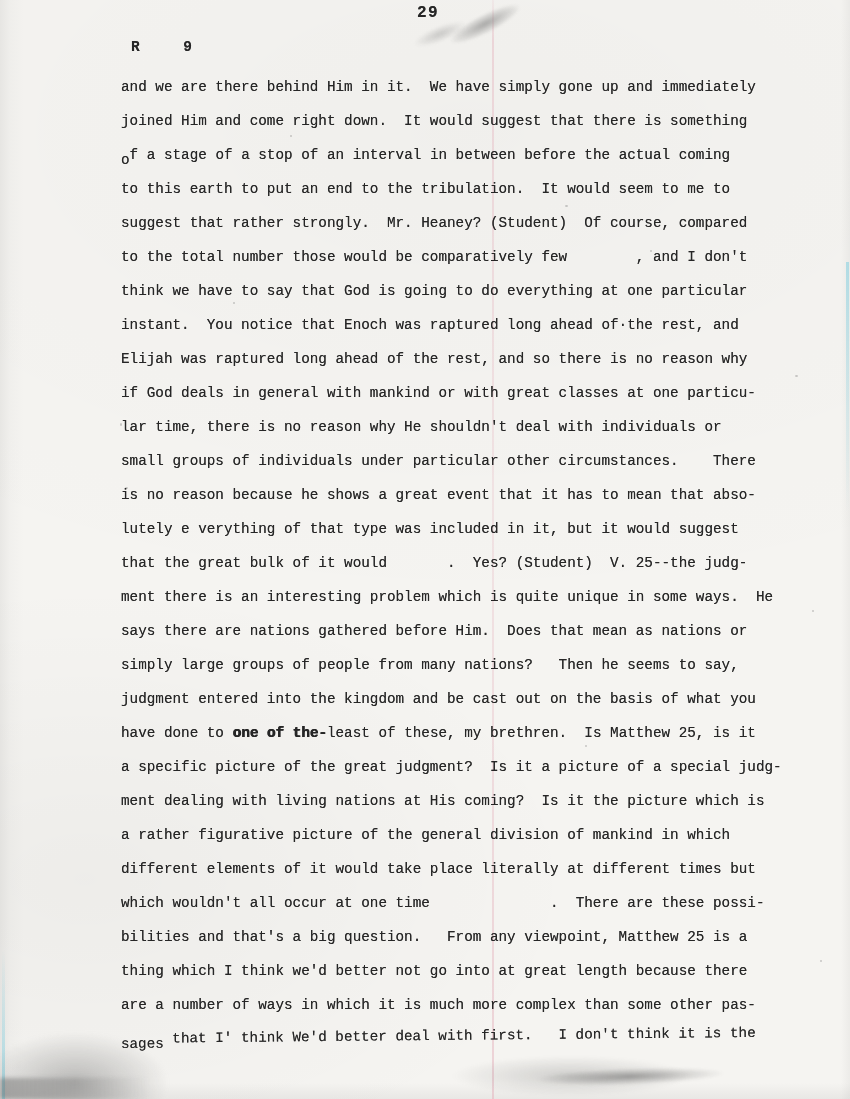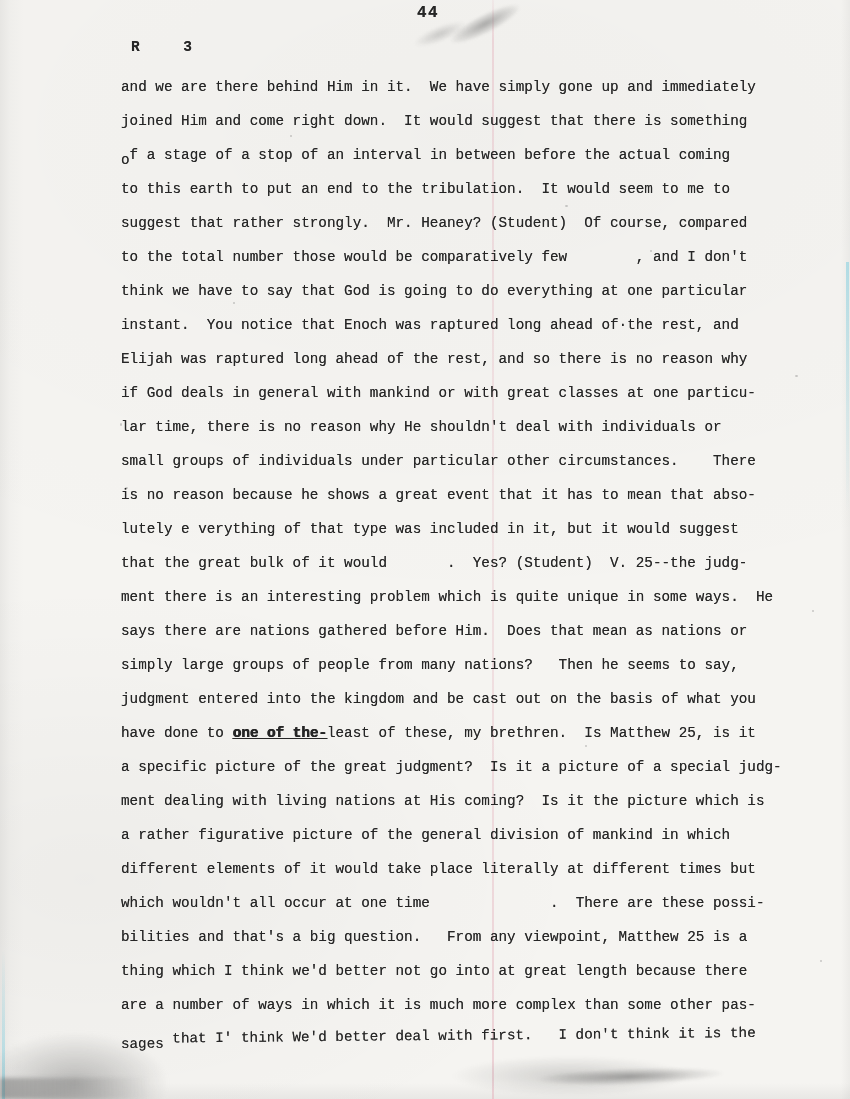--- a/index.html
+++ b/index.html
@@ -30,21 +30,21 @@
   }
   .header{
     position:absolute;left:131px;top:39px;font-size:14.5px;white-space:pre;
     font-weight:bold;
   }
   .bodytext{
     position:absolute;left:121px;top:70px;width:700px;
     font-size:14.3px;line-height:34px;white-space:pre;
   }
   .line{height:34px;}
-  .overstrike{font-weight:bold;text-shadow:0.6px 0 0 currentColor, 0 0 0.6px rgba(30,30,30,0.65);text-decoration:underline;}
+  .overstrike{font-weight:bold;text-shadow:0.6px 0 0 currentColor, 0 0 0.6px rgba(30,30,30,0.65);}
   .drop{position:relative;top:5px;display:inline-block;}
   .tilt{transform:rotate(-0.55deg);transform-origin:0 100%;}
 
   
   .pink-line{
     position:absolute;left:492px;top:0;width:2px;height:1099px;
     background:linear-gradient(180deg,
       rgba(226,168,181,0.15) 0px, rgba(226,168,181,0.5) 40px,
       rgba(226,168,181,0.3) 45%, rgba(226,168,181,0.45) 75%,
       rgba(226,168,181,0.6) 100%);
@@ -105,16 +105,16 @@
 <div class="speck" style="left:233px;top:302px;width:2px;height:2px;"></div>
 <div class="speck" style="left:120px;top:423px;width:2px;height:3px;"></div>
 <div class="speck" style="left:650px;top:250px;width:2px;height:2px;"></div>
 <div class="speck" style="left:795px;top:375px;width:3px;height:2px;"></div>
 <div class="speck" style="left:812px;top:610px;width:2px;height:2px;"></div>
 <div class="speck" style="left:125px;top:487px;width:3px;height:2px;"></div>
 <div class="speck" style="left:585px;top:745px;width:2px;height:2px;"></div>
 <div class="speck" style="left:820px;top:960px;width:2px;height:2px;"></div>
 <div class="speck" style="left:290px;top:135px;width:2px;height:2px;"></div>
 
-<div class="pagenum ink">44</div>
-<div class="header ink">R     3</div>
+<div class="pagenum ink">29</div>
+<div class="header ink">R     9</div>
 
 <div class="bodytext ink"><div class="line"><span>and we are there behind Him in it.  We have simply gone up and immediately</span></div><div class="line"><span>joined Him and come right down.  It would suggest that there is something</span></div><div class="line"><span class="drop">o</span><span>f a stage of a stop of an interval in between before the actual coming</span></div><div class="line"><span>to this earth to put an end to the tribulation.  It would seem to me to</span></div><div class="line"><span>suggest that rather strongly.  Mr. Heaney? (Student)  Of course, compared</span></div><div class="line"><span>to the total number those would be comparatively few        , and I don't</span></div><div class="line"><span>think we have to say that God is going to do everything at one particular</span></div><div class="line"><span>instant.  You notice that Enoch was raptured long ahead of·the rest, and</span></div><div class="line"><span>Elijah was raptured long ahead of the rest, and so there is no reason why</span></div><div class="line"><span>if God deals in general with mankind or with great classes at one particu-</span></div><div class="line"><span>lar time, there is no reason why He shouldn't deal with individuals or</span></div><div class="line"><span>small groups of individuals under particular other circumstances.    There</span></div><div class="line"><span>is no reason because he shows a great event that it has to mean that abso-</span></div><div class="line"><span>lutely e verything of that type was included in it, but it would suggest</span></div><div class="line"><span>that the great bulk of it would       .  Yes? (Student)  V. 25--the judg-</span></div><div class="line"><span>ment there is an interesting problem which is quite unique in some ways.  He</span></div><div class="line"><span>says there are nations gathered before Him.  Does that mean as nations or</span></div><div class="line"><span>simply large groups of people from many nations?   Then he seems to say,</span></div><div class="line"><span>judgment entered into the kingdom and be cast out on the basis of what you</span></div><div class="line"><span>have done to </span><span class="overstrike">one of the-</span><span>least of these, my brethren.  Is Matthew 25, is it</span></div><div class="line"><span>a specific picture of the great judgment?  Is it a picture of a special judg-</span></div><div class="line"><span>ment dealing with living nations at His coming?  Is it the picture which is</span></div><div class="line"><span>a rather figurative picture of the general division of mankind in which</span></div><div class="line"><span>different elements of it would take place literally at different times but</span></div><div class="line"><span>which wouldn't all occur at one time              .  There are these possi-</span></div><div class="line"><span>bilities and that's a big question.   From any viewpoint, Matthew 25 is a</span></div><div class="line"><span>thing which I think we'd better not go into at great length because there</span></div><div class="line"><span>are a number of ways in which it is much more complex than some other pas-</span></div><div class="line tilt"><span class="drop">sages</span><span> that I' think We'd better deal with first.   I don't think it is the</span></div></div>
 
 </body></html>

